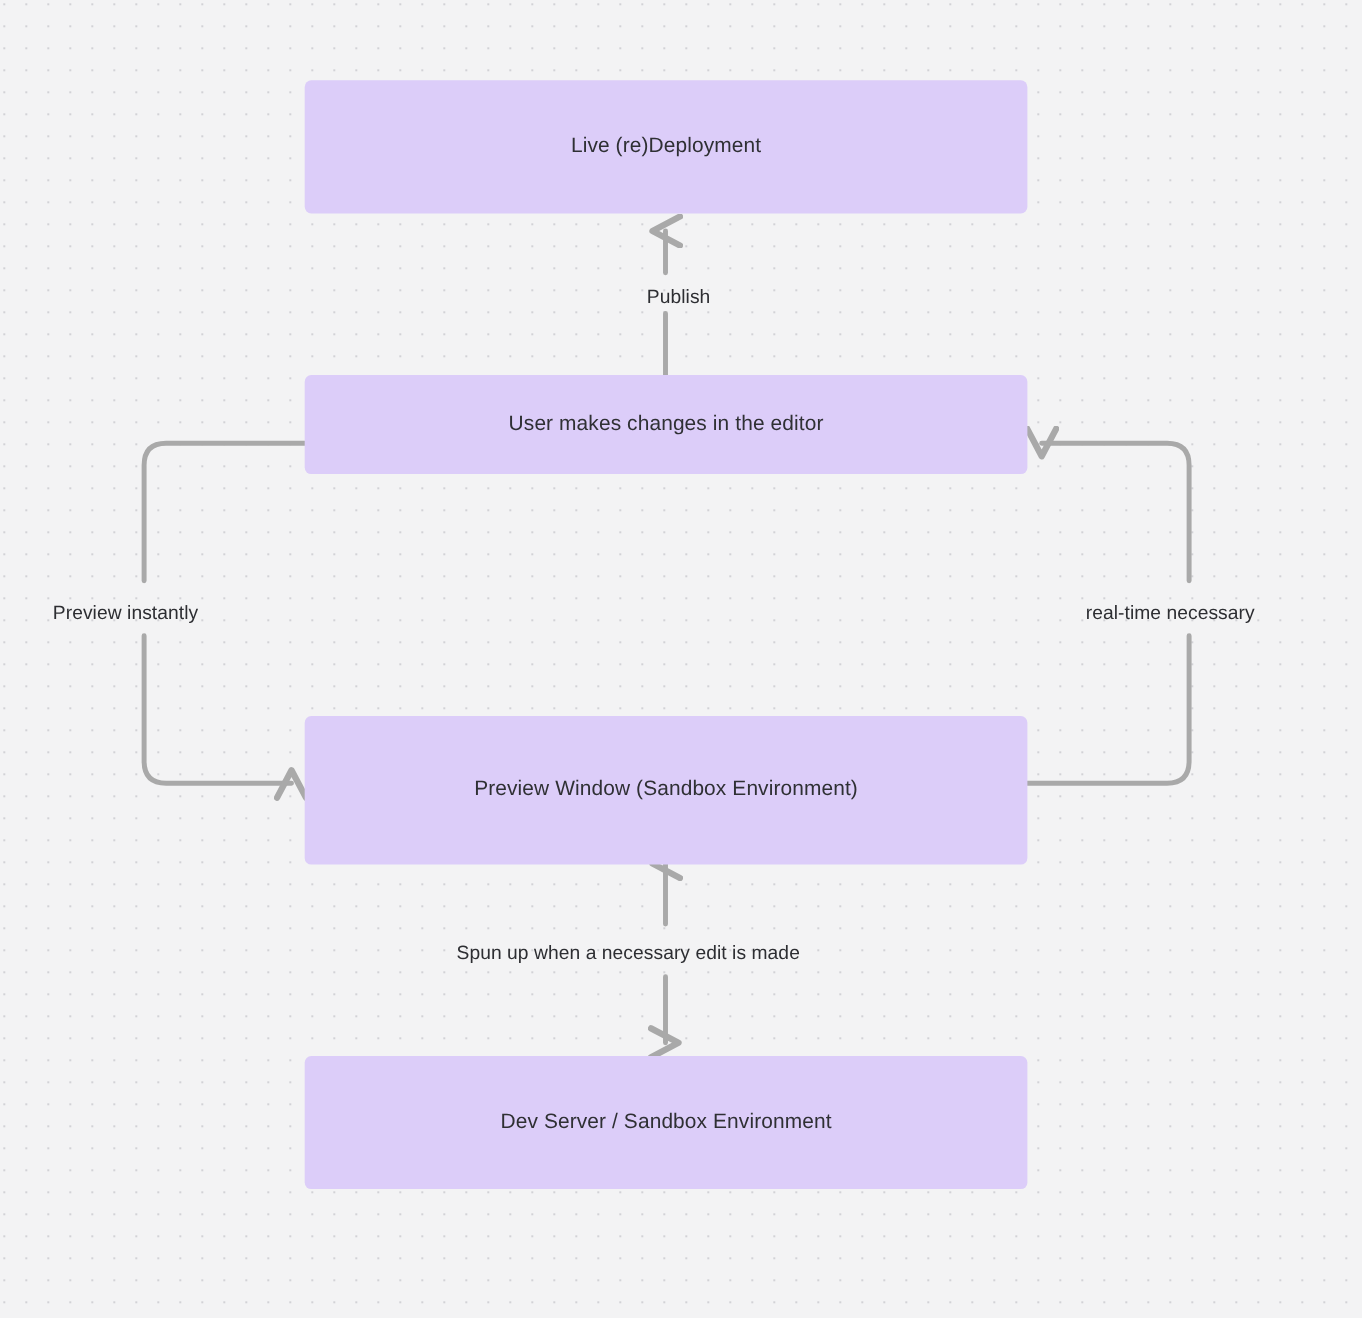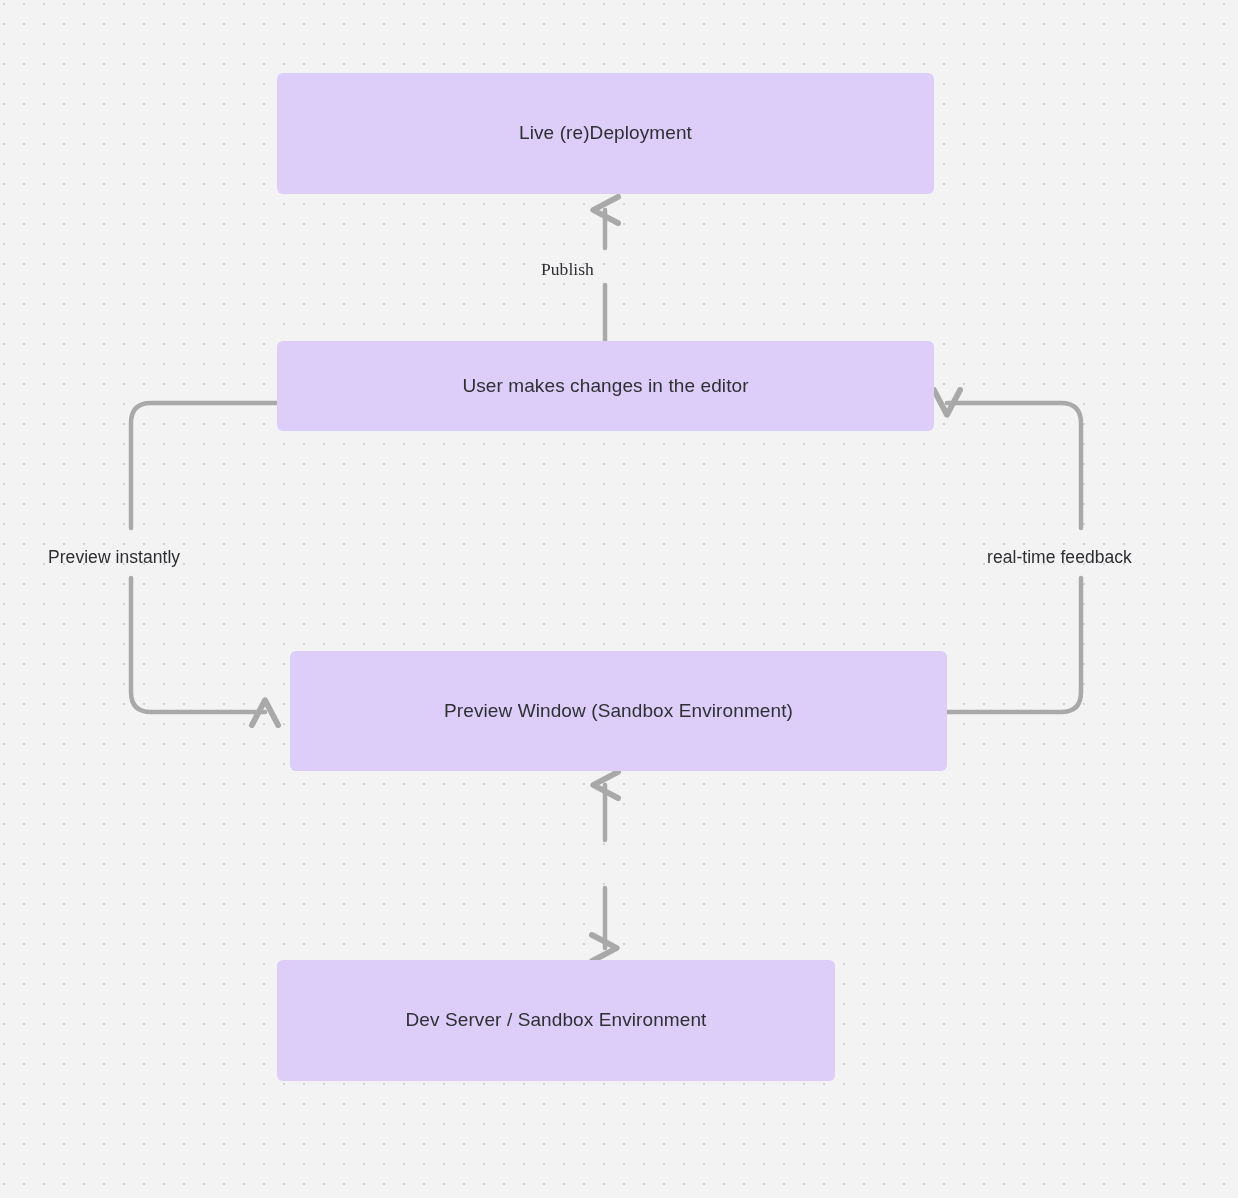--- a/index.html
+++ b/index.html
@@ -51,24 +51,24 @@
   }
   .edge-label {
     position: absolute;
     font-size: 17.5px;
     color: #2d2e32;
     white-space: nowrap;
     letter-spacing: 0.05px;
   }
   #node-live   { left: 277px; top: 73px;  width: 657px; height: 121px; }
   #node-editor { left: 277px; top: 341px; width: 657px; height: 90px; }
-  #node-preview{ left: 277px; top: 651px; width: 657px; height: 120px; margin-left: 13px; }
-  #node-dev    { left: 277px; top: 960px; width: 558px; height: 121px; }
+  #node-preview{ left: 277px; top: 651px; width: 657px; height: 135px; }
+  #node-dev    { left: 277px; top: 960px; width: 657px; height: 121px; }
 
-  #label-publish  { left: 541px; top: 259px; font-family: Liberation Serif, serif; }
+  #label-publish  { left: 588px; top: 259px; }
   #label-updates  { left: 48px;  top: 547px; }
   #label-feedback { left: 987px; top: 547px; }
   #label-spun     { left: 415px; top: 856px; }
 </style>
 </head>
 <body>
 
 <div class="canvas">
 
   <svg class="edges" viewBox="0 0 1238 1198" width="1238" height="1198" xmlns="http://www.w3.org/2000/svg">
@@ -112,16 +112,17 @@
   </div>
 
   <div class="node" id="node-dev">
     <span class="node-label">Dev Server / Sandbox Environment</span>
   </div>
 
   <div class="edge-label" id="label-publish">Publish</div>
 
   <div class="edge-label" id="label-updates">Preview instantly</div>
 
-  <div class="edge-label" id="label-feedback">real-time feedback</div>
+  <div class="edge-label" id="label-feedback">real-time necessary</div>
 
+  <div class="edge-label" id="label-spun">Spun up when a necessary edit is made</div>
 
 </div>
 
 </body></html>

